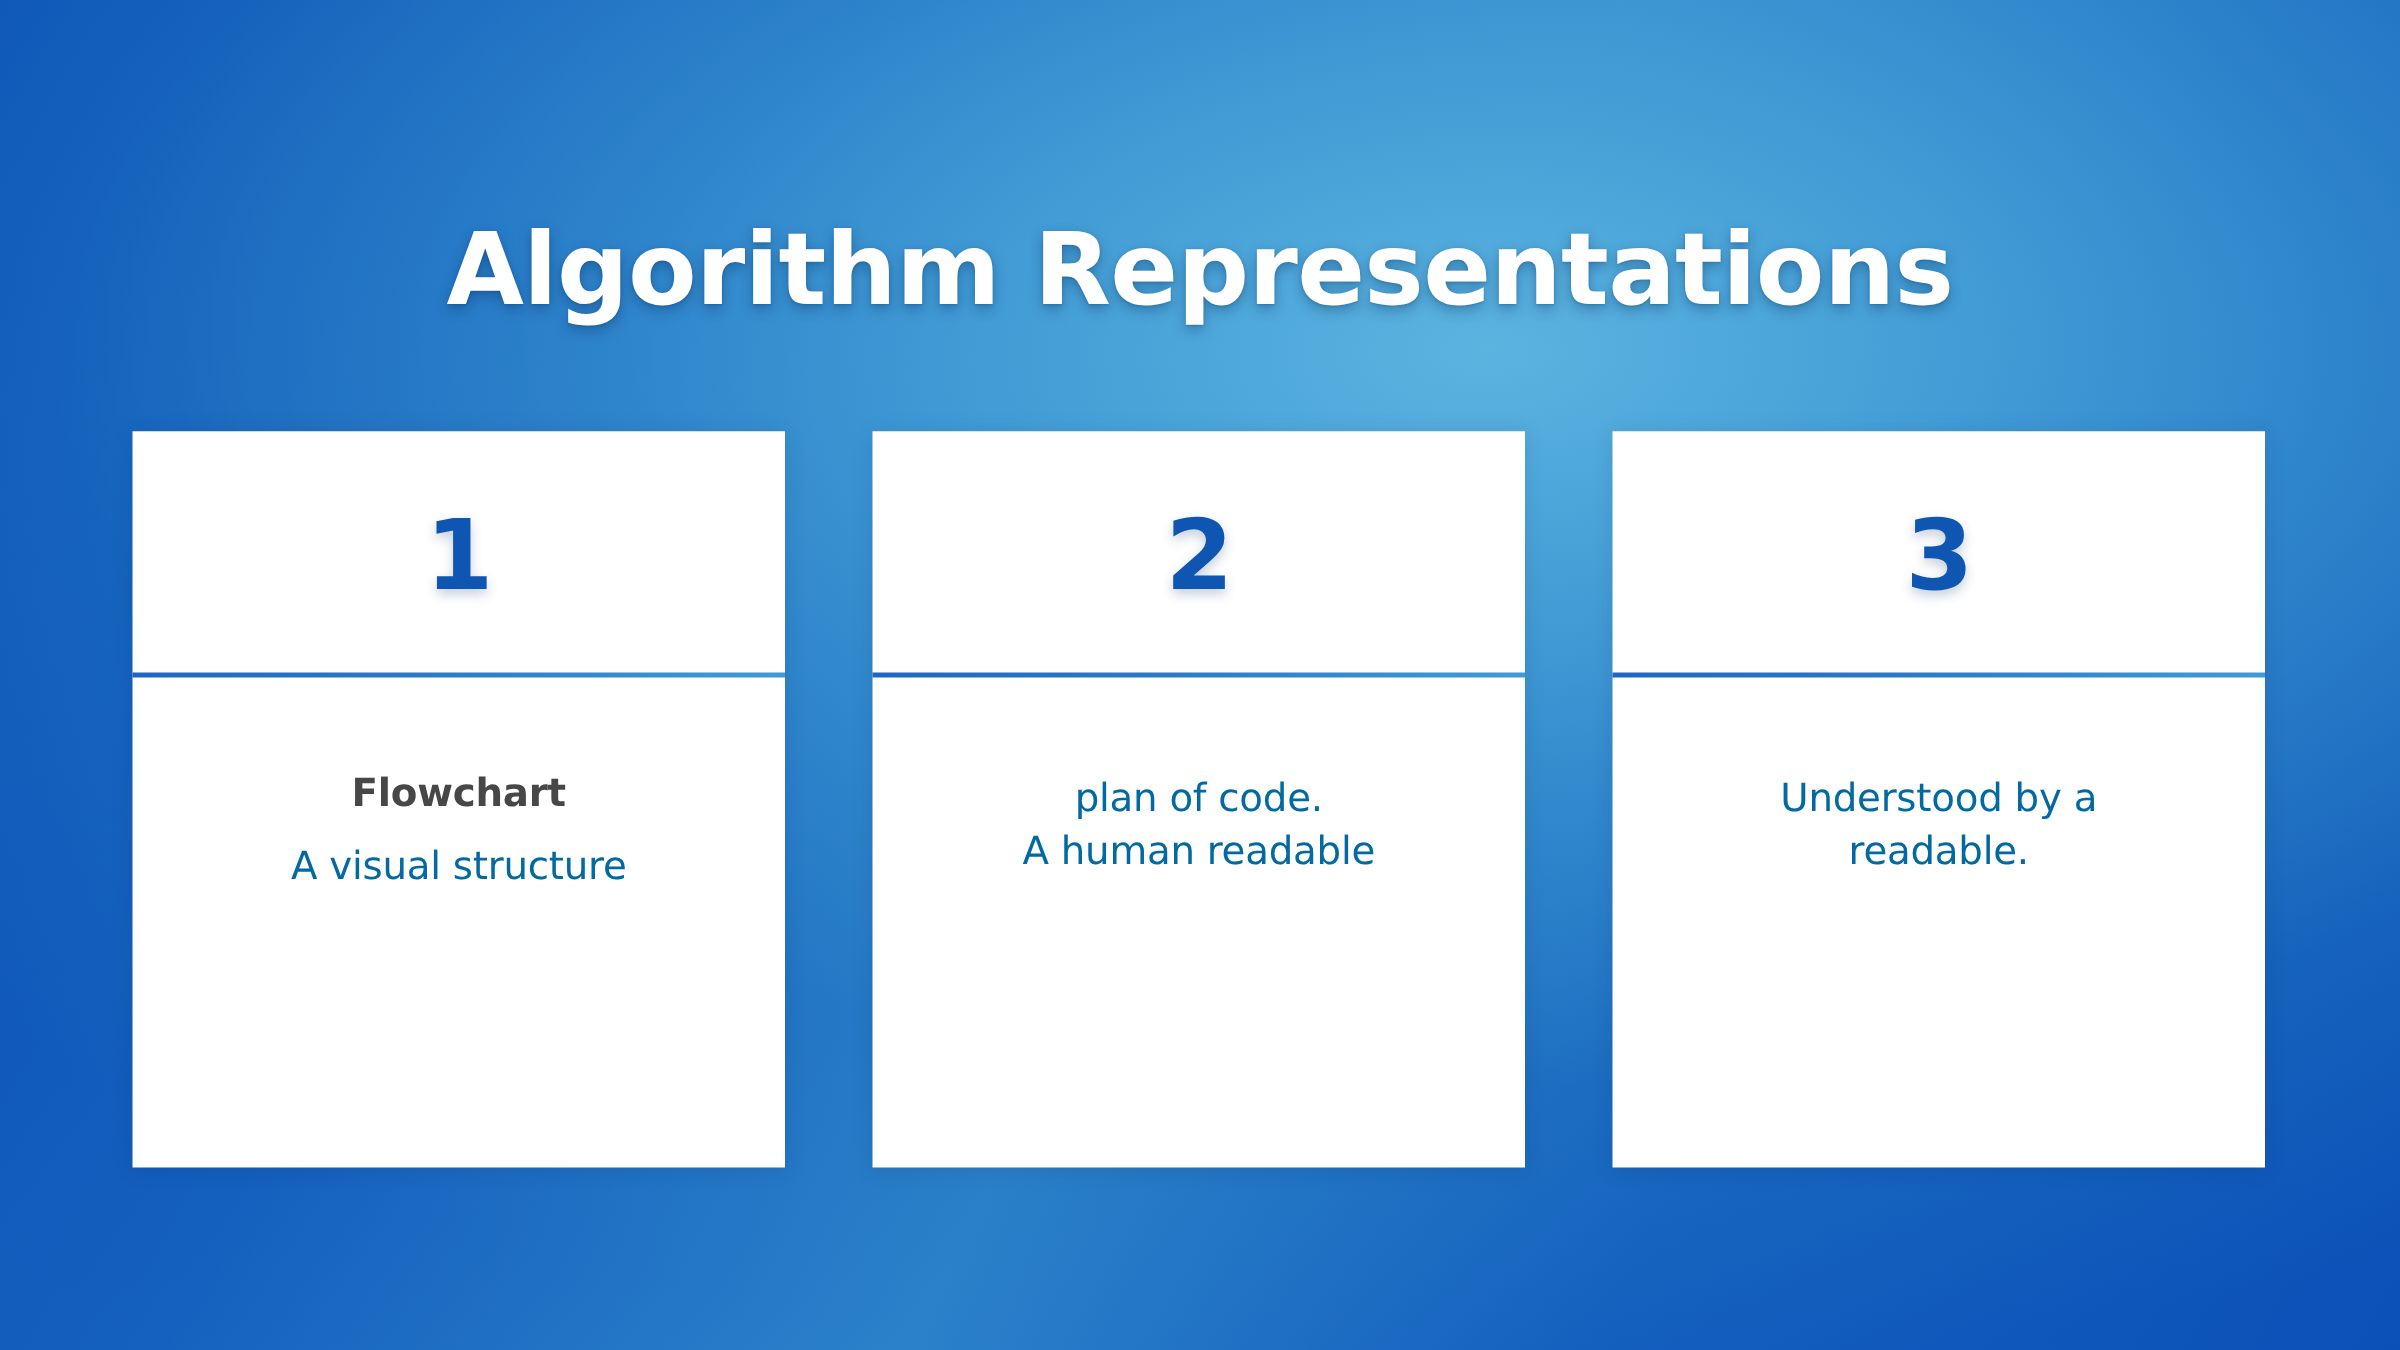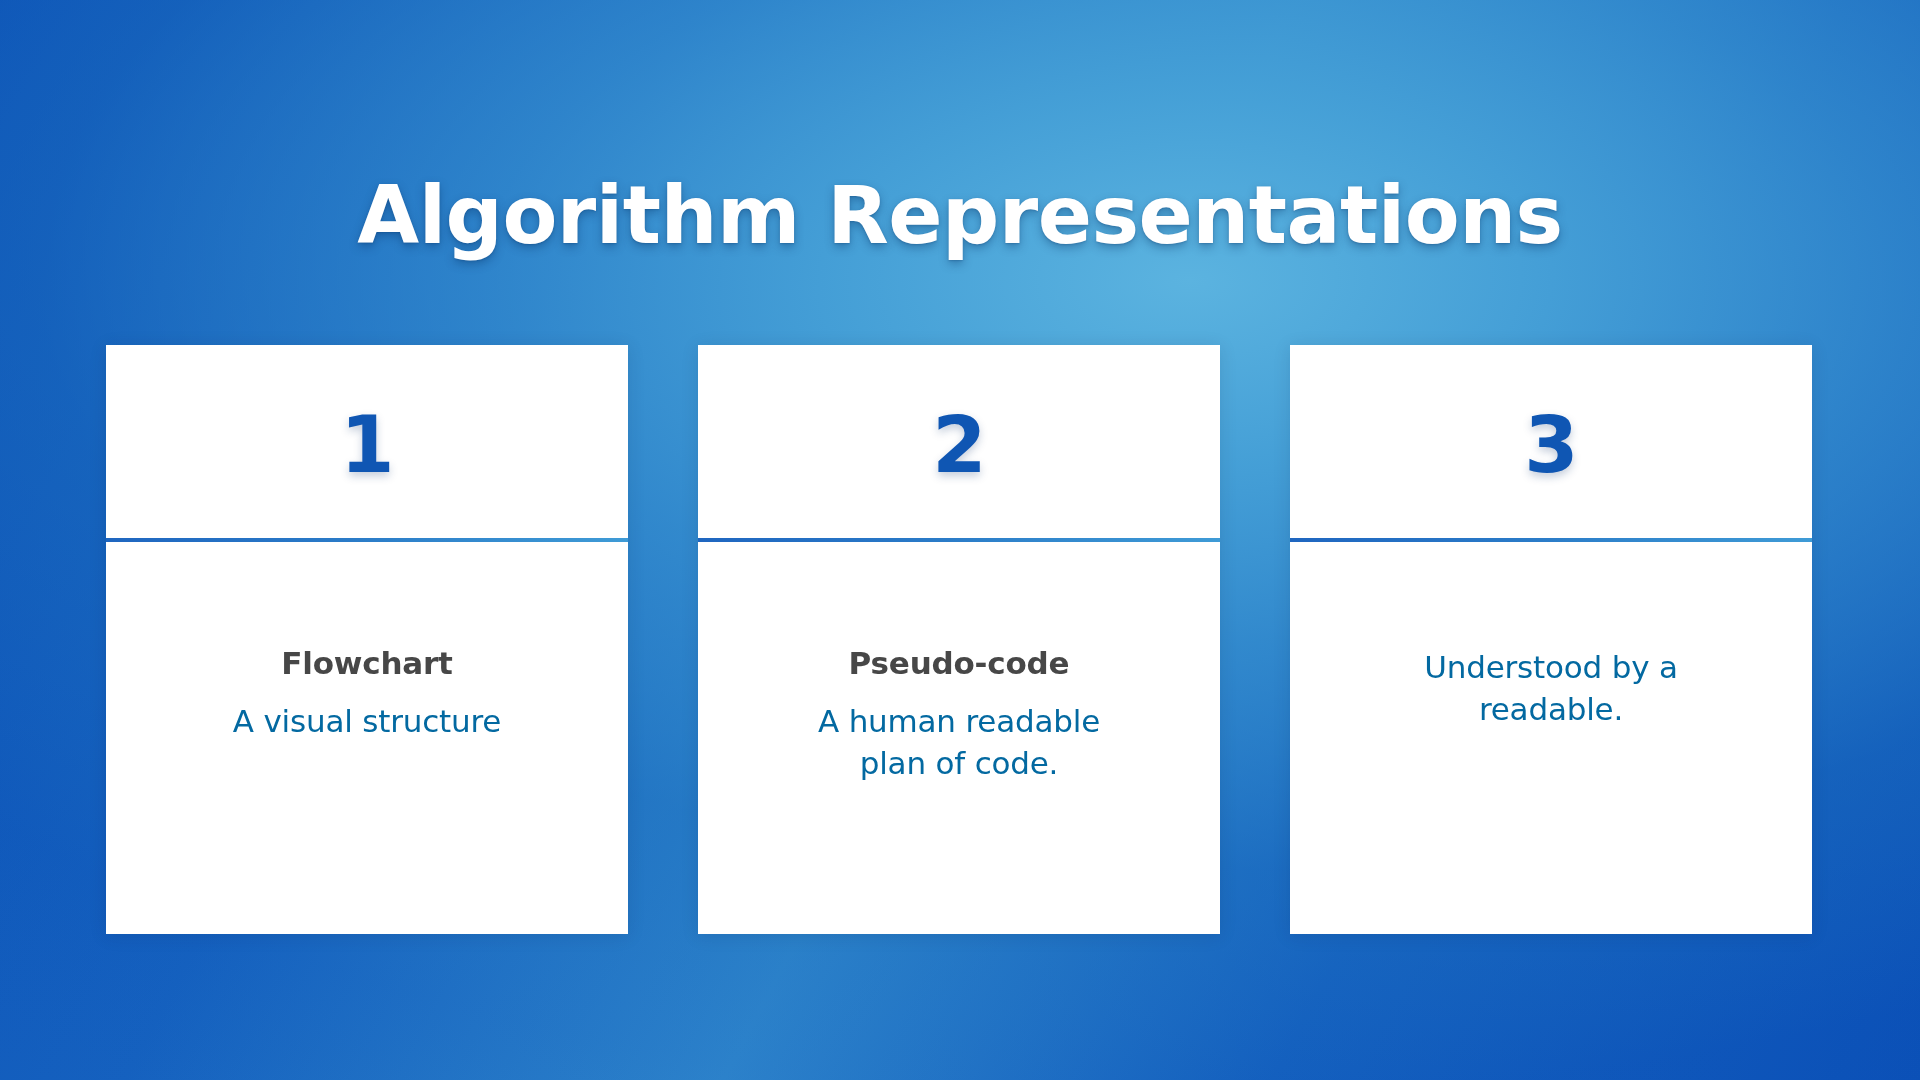--- a/index.html
+++ b/index.html
@@ -99,21 +99,21 @@
   .card-divider {
     height: 4px;
     flex: 0 0 4px;
     width: 100%;
     background: linear-gradient(90deg, #1f66c0 0%, #2b7cc8 48%, #3f9bd6 100%);
   }
 
   .card-body {
     flex: 1 1 auto;
     box-sizing: border-box;
-    padding: 104px 26px 0 26px;
+    padding: 76px 26px 0 26px;
     text-align: center;
   }
 
   .card-heading {
     color: #474747;
     font-size: 31px;
     font-weight: 700;
     line-height: 1.1;
     letter-spacing: -0.2px;
     margin: 0 0 20px 0;
@@ -152,24 +152,23 @@
         </p>
       </div>
     </div>
 
     <div class="card">
       <div class="card-head">
         <span class="card-number">2</span>
       </div>
       <div class="card-divider"></div>
       <div class="card-body">
-        <div class="card-heading">Pseudo-code</div>
         <p class="card-desc">
+          <span class="line">plan of code.</span>
           <span class="line">A human readable</span>
-          <span class="line">plan of code.</span>
         </p>
       </div>
     </div>
 
     <div class="card">
       <div class="card-head">
         <span class="card-number">3</span>
       </div>
       <div class="card-divider"></div>
       <div class="card-body">

